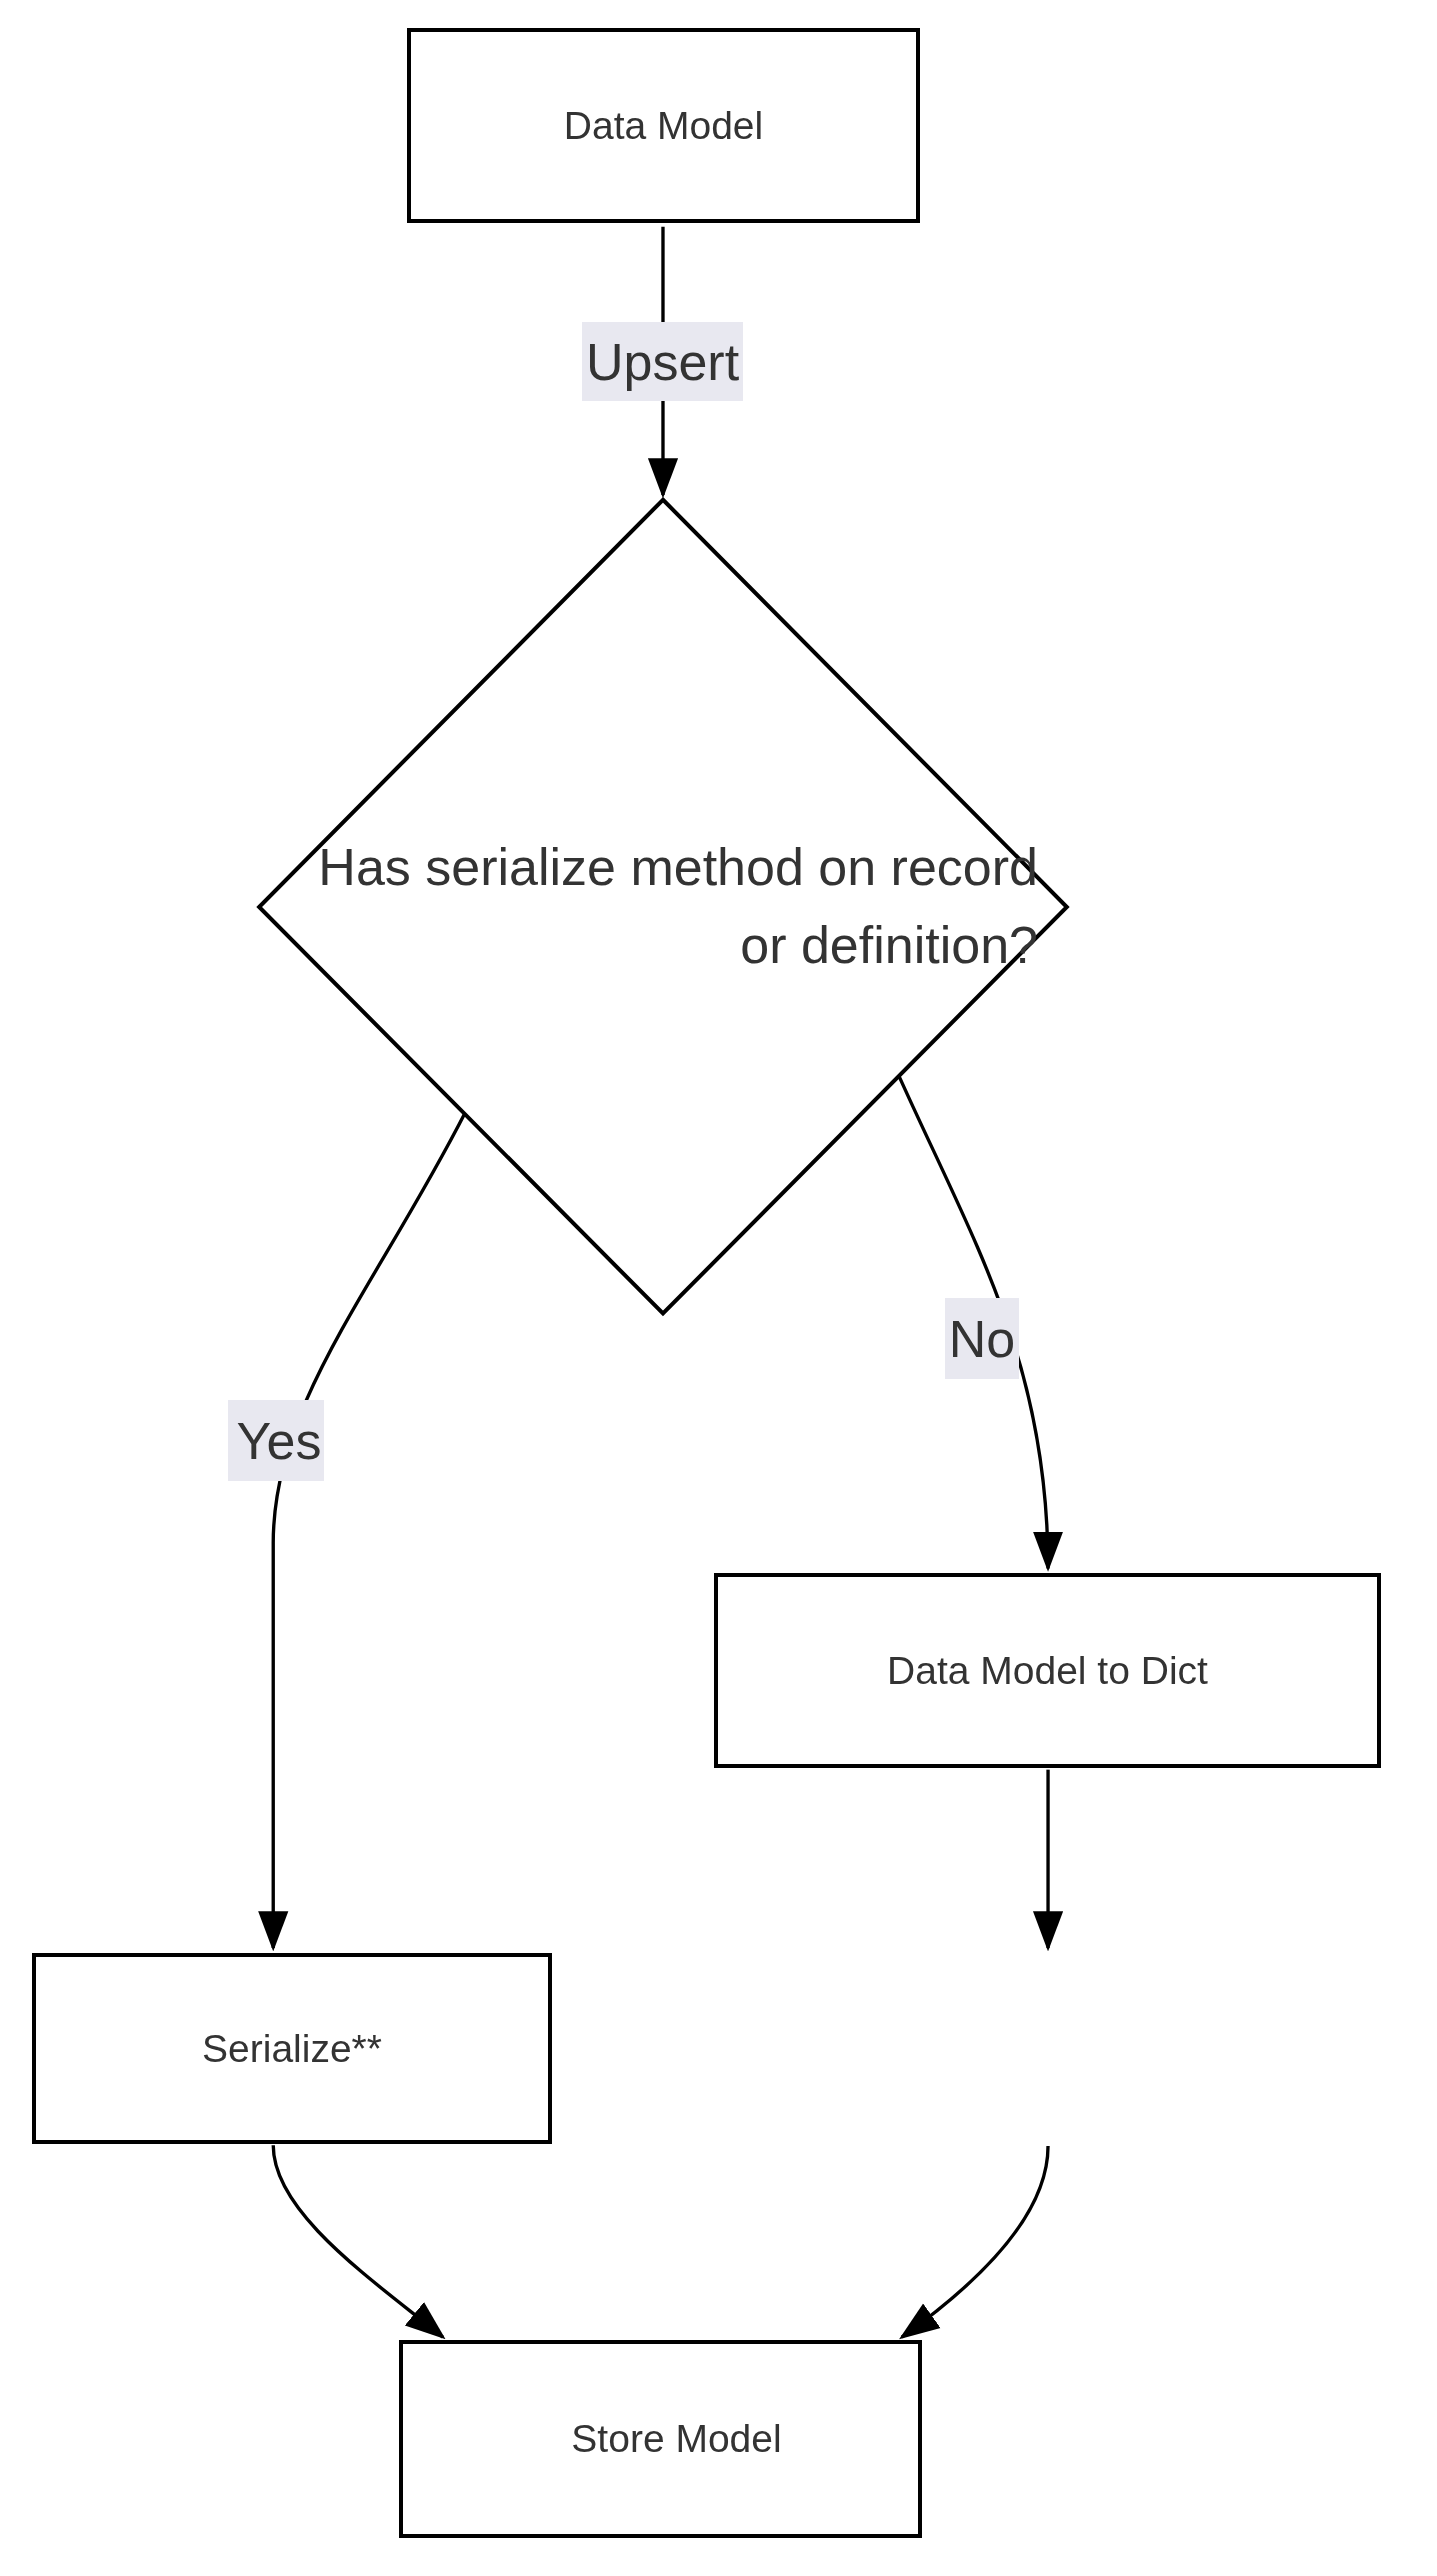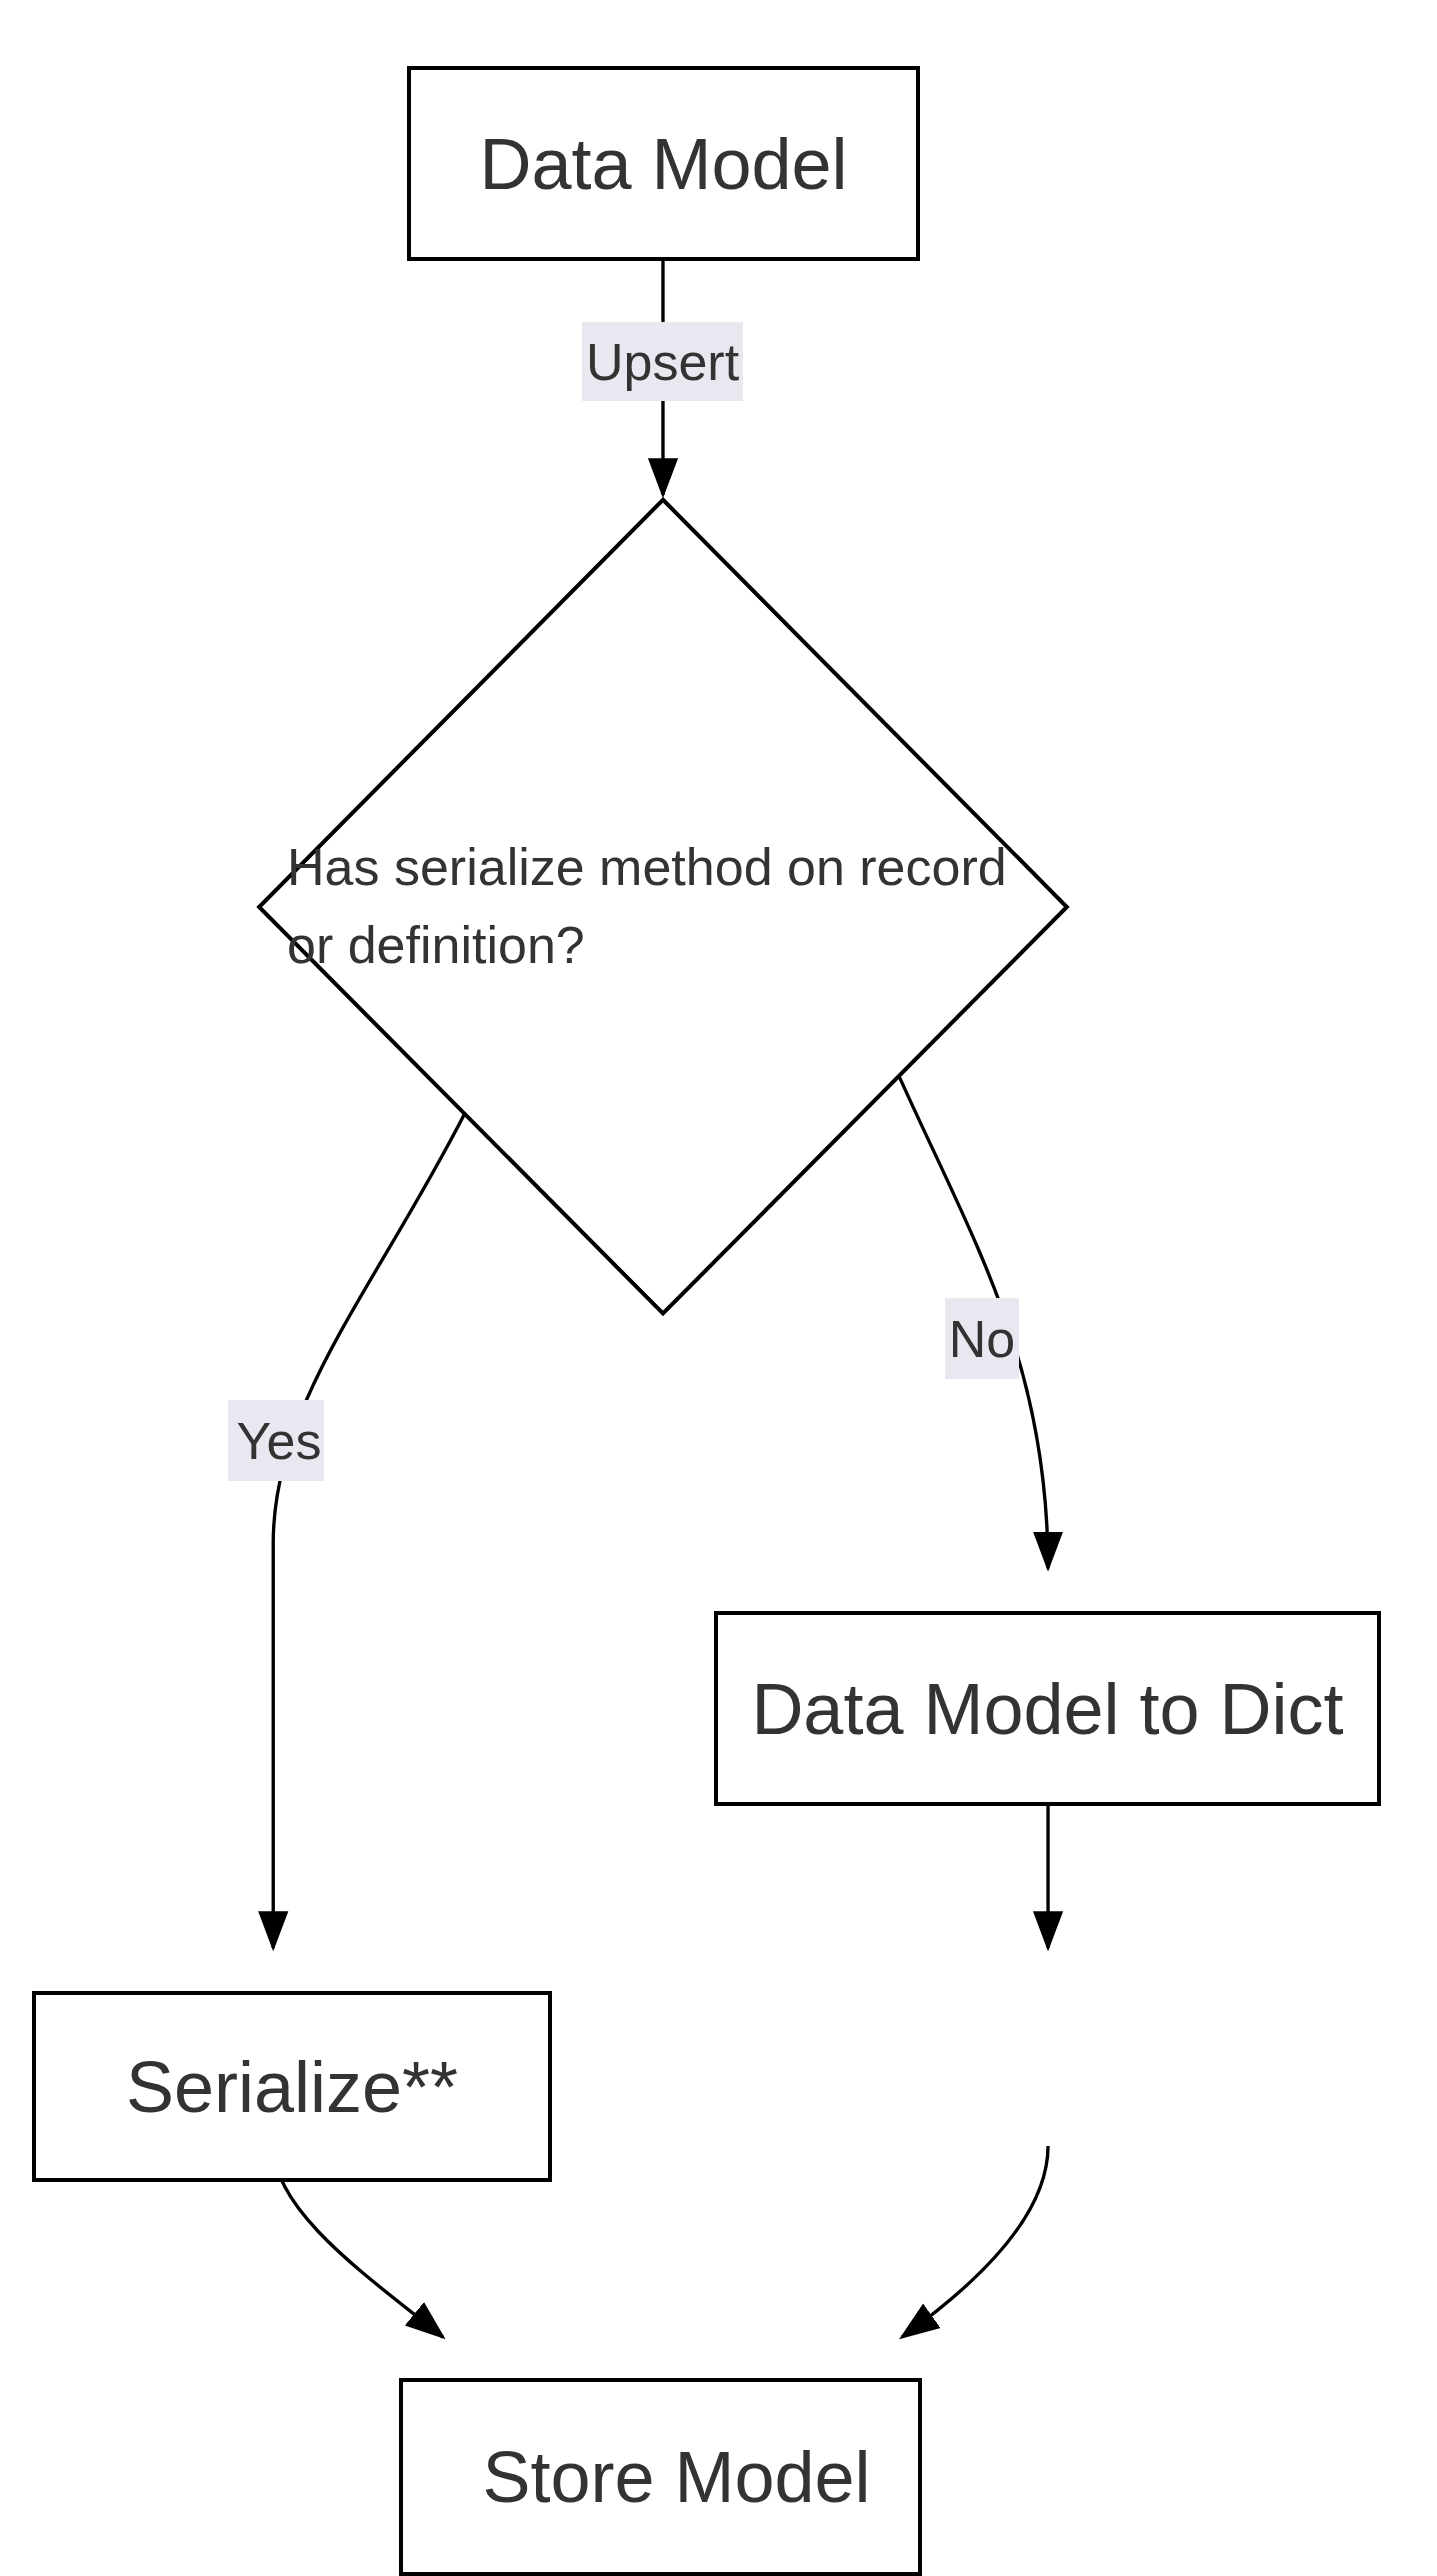--- a/index.html
+++ b/index.html
@@ -22,32 +22,31 @@
   .edge{stroke:var(--edge);stroke-width:5;fill:none;}
   .diamond{fill:var(--node-fill);stroke:var(--edge);stroke-width:6;}
   .arrowhead{fill:var(--edge);}
   .node{
     position:absolute;
     box-sizing:border-box;
     background:var(--node-fill);
     border:4.7px solid var(--node-border);
     display:flex;align-items:center;justify-content:center;
     color:var(--text);
-    font-size:72px;
+    font-size:39px;
     text-align:left;
     white-space:nowrap;
-    margin-top:38px;
   }
   .decision-label{
     position:absolute;
     display:flex;align-items:center;justify-content:center;
     color:var(--text);
     font-size:52px;
     line-height:78px;
-    text-align:left;
+    text-align:right;
     white-space:normal;
   }
   .edge-label{
     position:absolute;
     background:var(--label-bg);
     display:flex;align-items:center;justify-content:center;
     color:var(--text);
     font-size:52px;
     white-space:nowrap;
     text-align:right;

